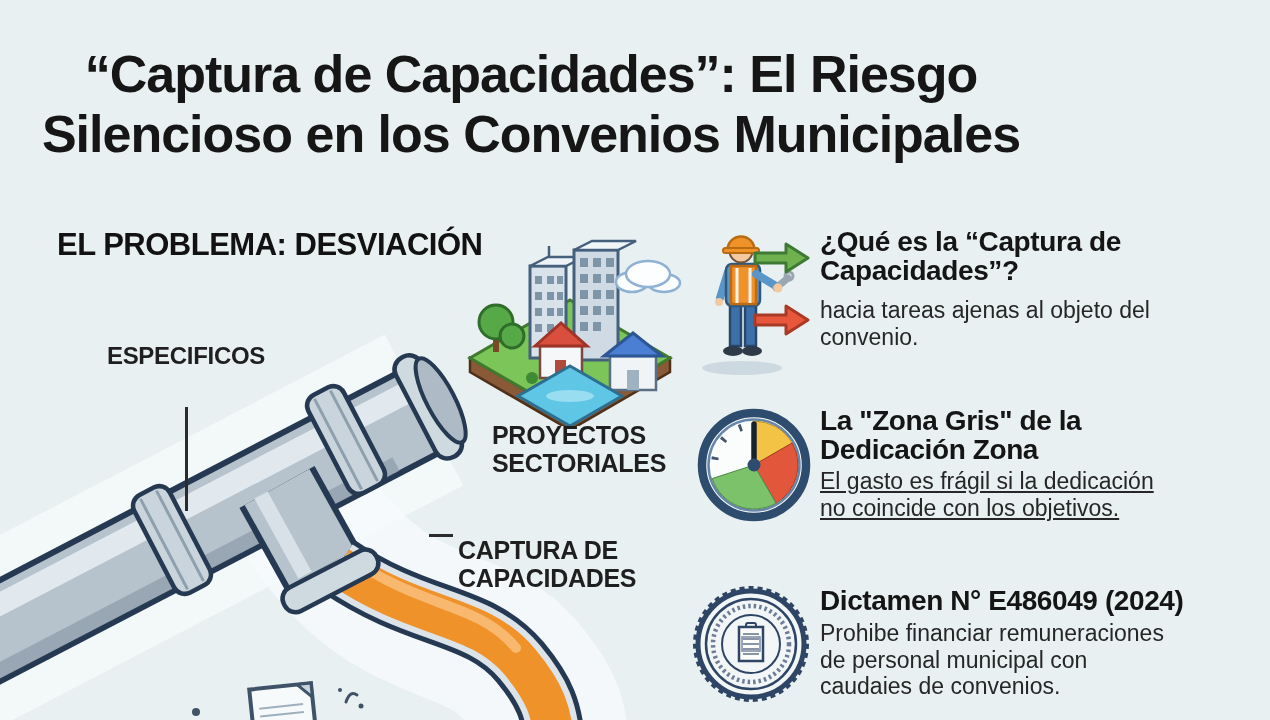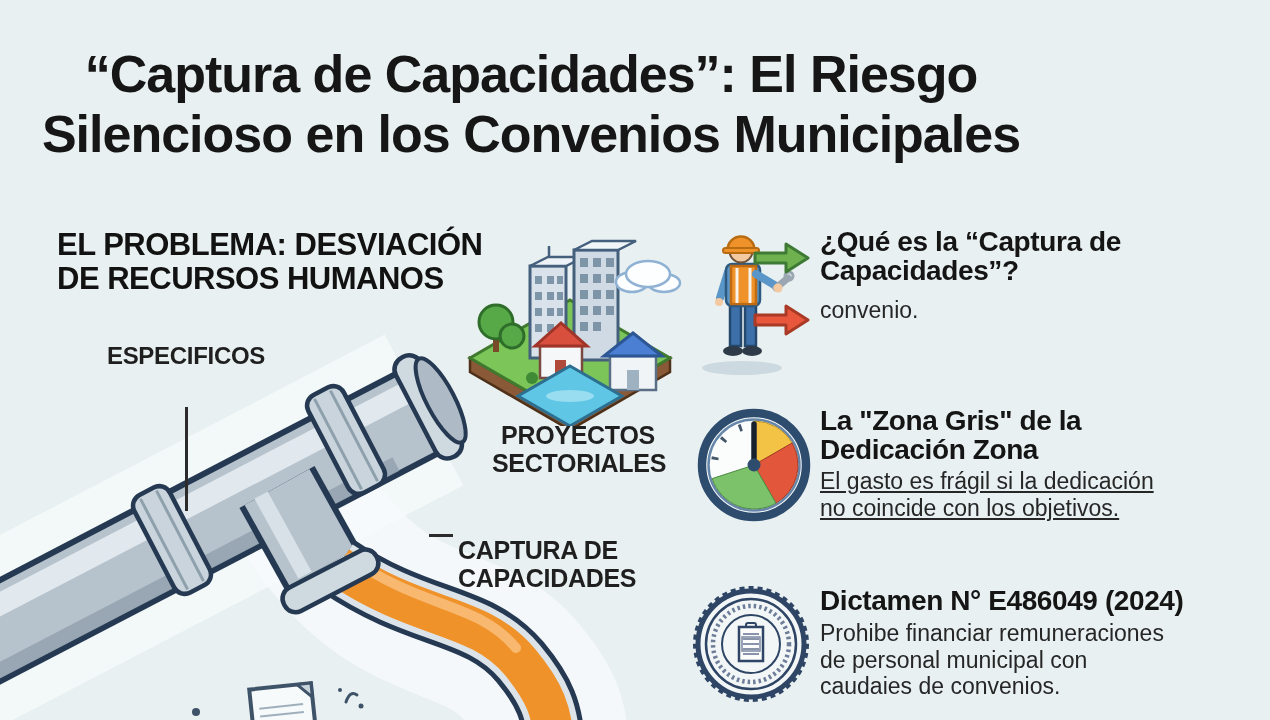--- a/index.html
+++ b/index.html
@@ -18,21 +18,21 @@
   .problem-heading{
     position:absolute;left:57px;top:228px;
     font-size:31px;font-weight:700;line-height:34px;color:#121212;z-index:3;
     letter-spacing:-0.5px;
   }
   .lbl{
     position:absolute;font-weight:800;color:#1f1f1f;z-index:3;
     line-height:27px;letter-spacing:-0.3px;
   }
   .lbl-convenios{left:95px;top:342px;width:182px;text-align:center;font-size:24px;}
-  .lbl-proyectos{left:492px;top:421px;width:172px;text-align:center;font-size:25px;line-height:28px;}
+  .lbl-proyectos{left:492px;top:421px;width:172px;text-align:left;font-size:25px;line-height:28px;}
   .lbl-captura{left:458px;top:536px;font-size:25px;line-height:28px;}
   .connector-v{position:absolute;left:185px;top:407px;width:3px;height:104px;background:#2b2b2b;z-index:3;}
   .connector-h{position:absolute;left:429px;top:534px;width:24px;height:3px;background:#2b2b2b;z-index:3;}
   .info-heading{
     position:absolute;left:820px;width:420px;z-index:3;
     font-size:28px;font-weight:800;line-height:29px;color:#151515;letter-spacing:-0.4px;
   }
   .info-body{
     position:absolute;left:820px;width:430px;z-index:3;
     font-size:23px;font-weight:400;line-height:26.5px;color:#262626;
@@ -227,21 +227,20 @@
   <rect x="50" y="55" width="18" height="14" fill="none" stroke="#7b88a0" stroke-width="1.5"></rect>
 </svg>
 
 <div class="title">
   <div>“Captura de Capacidades”: El Riesgo</div>
   <div>Silencioso en los Convenios Municipales</div>
 </div>
 
 <div class="problem-heading">
   <div>EL PROBLEMA: DESVIACIÓN</div>
-  <div>DE RECURSOS HUMANOS</div>
 </div>
 
 <div class="lbl lbl-convenios">
   <div>ESPECIFICOS</div>
 </div>
 <div class="connector-v"></div>
 
 <div class="lbl lbl-proyectos">
   <div>PROYECTOS</div>
   <div>SECTORIALES</div>
@@ -251,20 +250,21 @@
 <div class="lbl lbl-captura">
   <div>CAPTURA DE</div>
   <div>CAPACIDADES</div>
 </div>
 
 <div class="info-heading" style="top:227px;">
   <div class="nowrap">¿Qué es la “Captura de</div>
   <div class="nowrap">Capacidades”?</div>
 </div>
 <div class="info-body" style="top:297px;">
+  <div class="nowrap">hacia tareas ajenas al objeto del</div>
   <div class="nowrap">convenio.</div>
 </div>
 
 <div class="info-heading" style="top:406px;">
   <div class="nowrap">La "Zona Gris" de la</div>
   <div class="nowrap">Dedicación Zona</div>
 </div>
 <div class="info-body" style="top:468px;text-decoration:underline;">
   <div class="nowrap">El gasto es frágil si la dedicación</div>
   <div class="nowrap">no coincide con los objetivos.</div>

